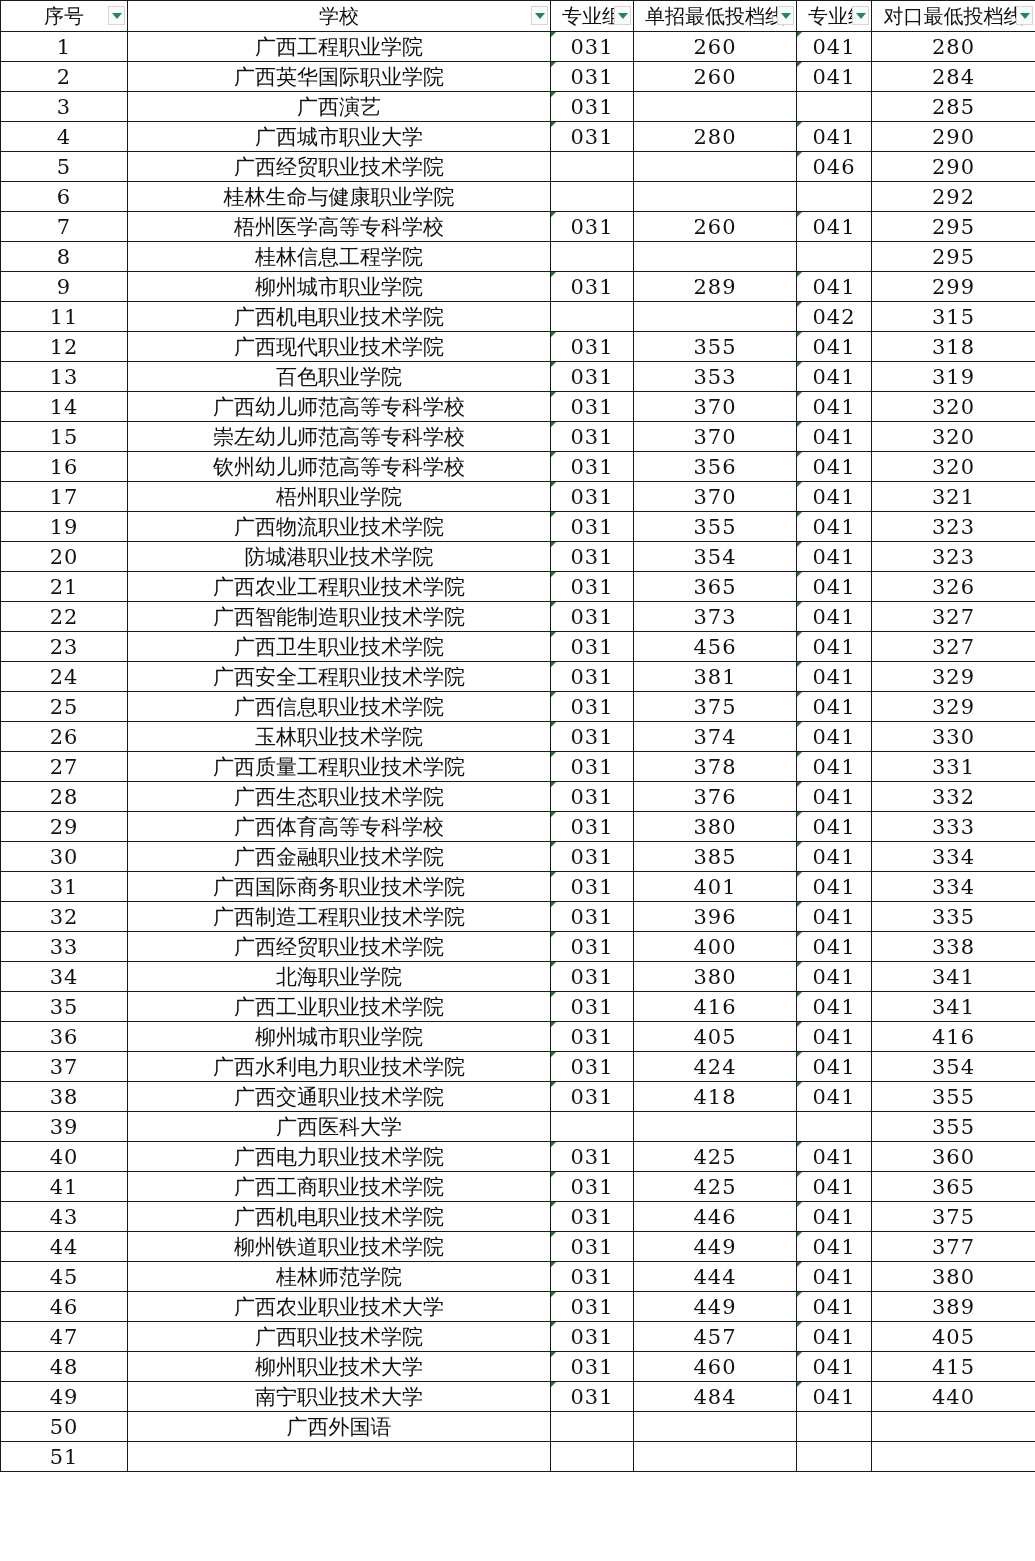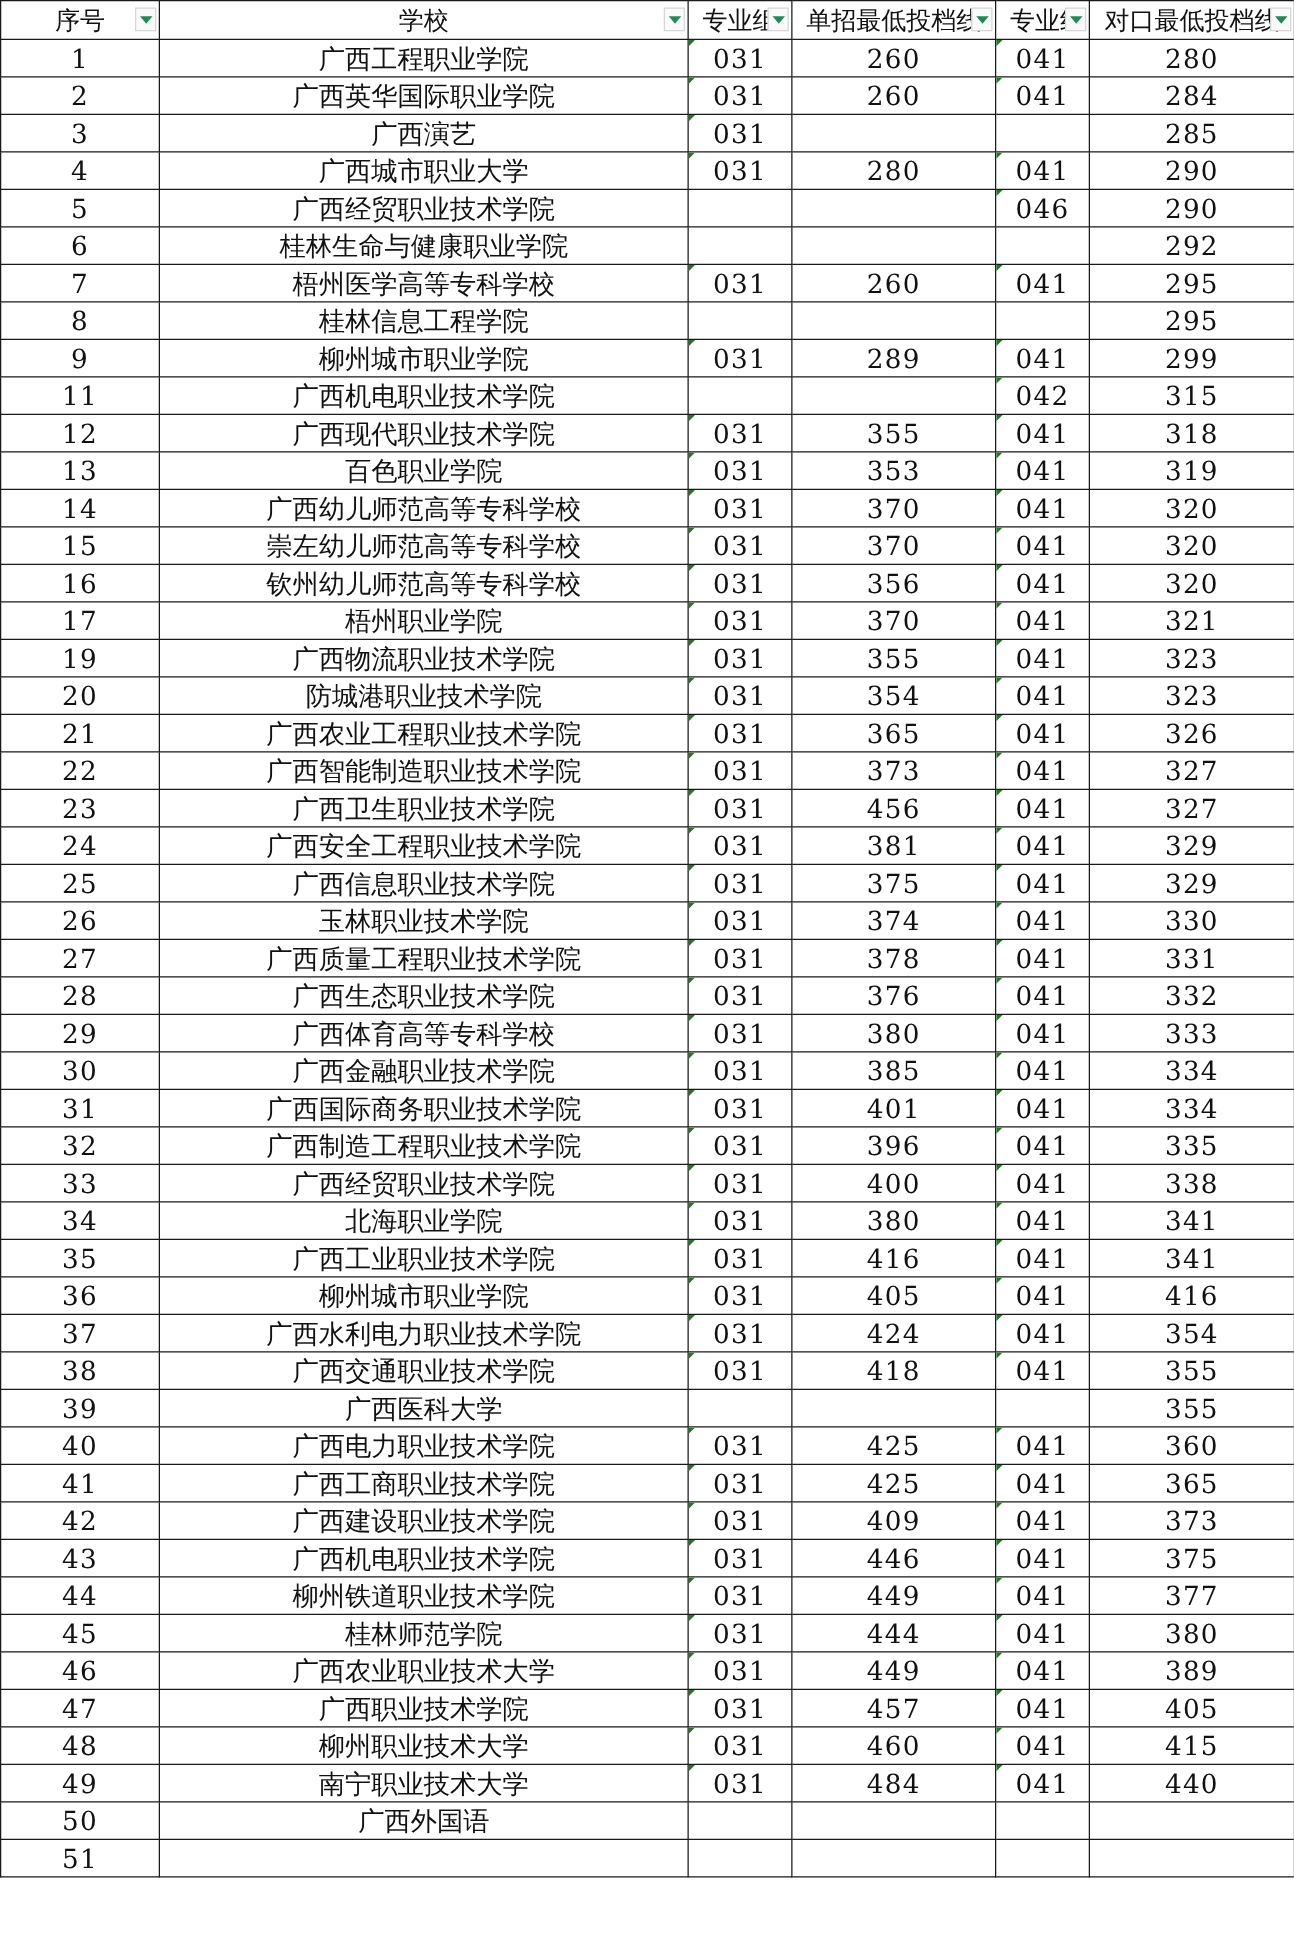--- a/index.html
+++ b/index.html
@@ -355,28 +355,20 @@
       </tr>
       <tr>
         <td class="num"><span>41</span></td>
         <td class="name"><span>广西工商职业技术学院</span></td>
         <td class="num"><span class="tri-marker"></span><span>031</span></td>
         <td class="num"><span>425</span></td>
         <td class="num"><span class="tri-marker"></span><span>041</span></td>
         <td class="num"><span>365</span></td>
       </tr>
       <tr>
-        <td class="num"><span>42</span></td>
-        <td class="name"><span>广西建设职业技术学院</span></td>
-        <td class="num"><span class="tri-marker"></span><span>031</span></td>
-        <td class="num"><span>409</span></td>
-        <td class="num"><span class="tri-marker"></span><span>041</span></td>
-        <td class="num"><span>373</span></td>
-      </tr>
-      <tr>
         <td class="num"><span>43</span></td>
         <td class="name"><span>广西机电职业技术学院</span></td>
         <td class="num"><span class="tri-marker"></span><span>031</span></td>
         <td class="num"><span>446</span></td>
         <td class="num"><span class="tri-marker"></span><span>041</span></td>
         <td class="num"><span>375</span></td>
       </tr>
       <tr>
         <td class="num"><span>44</span></td>
         <td class="name"><span>柳州铁道职业技术学院</span></td>

